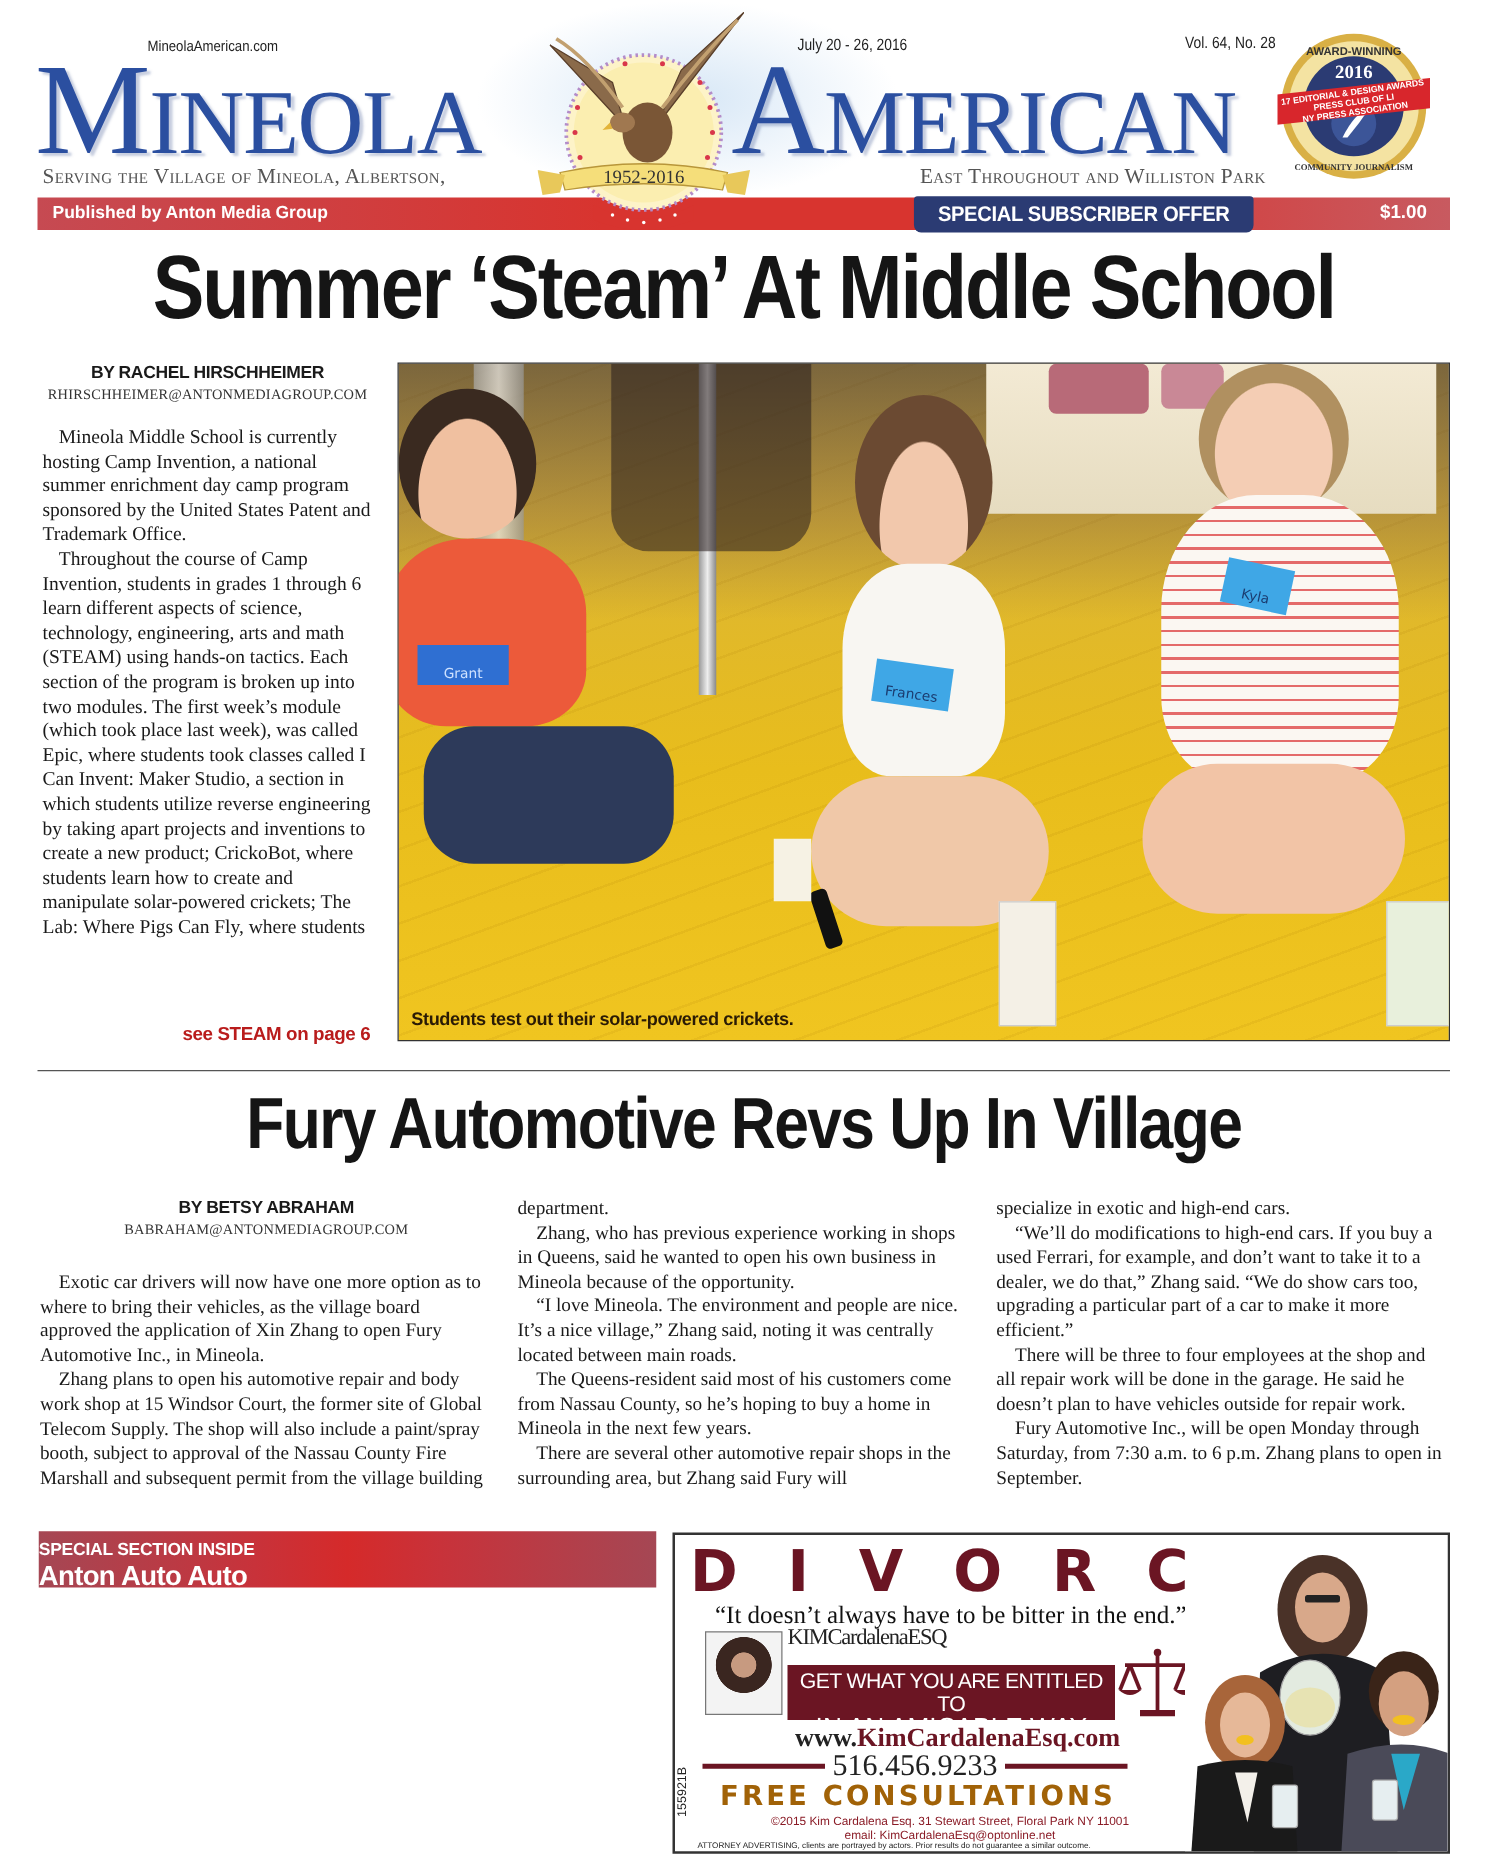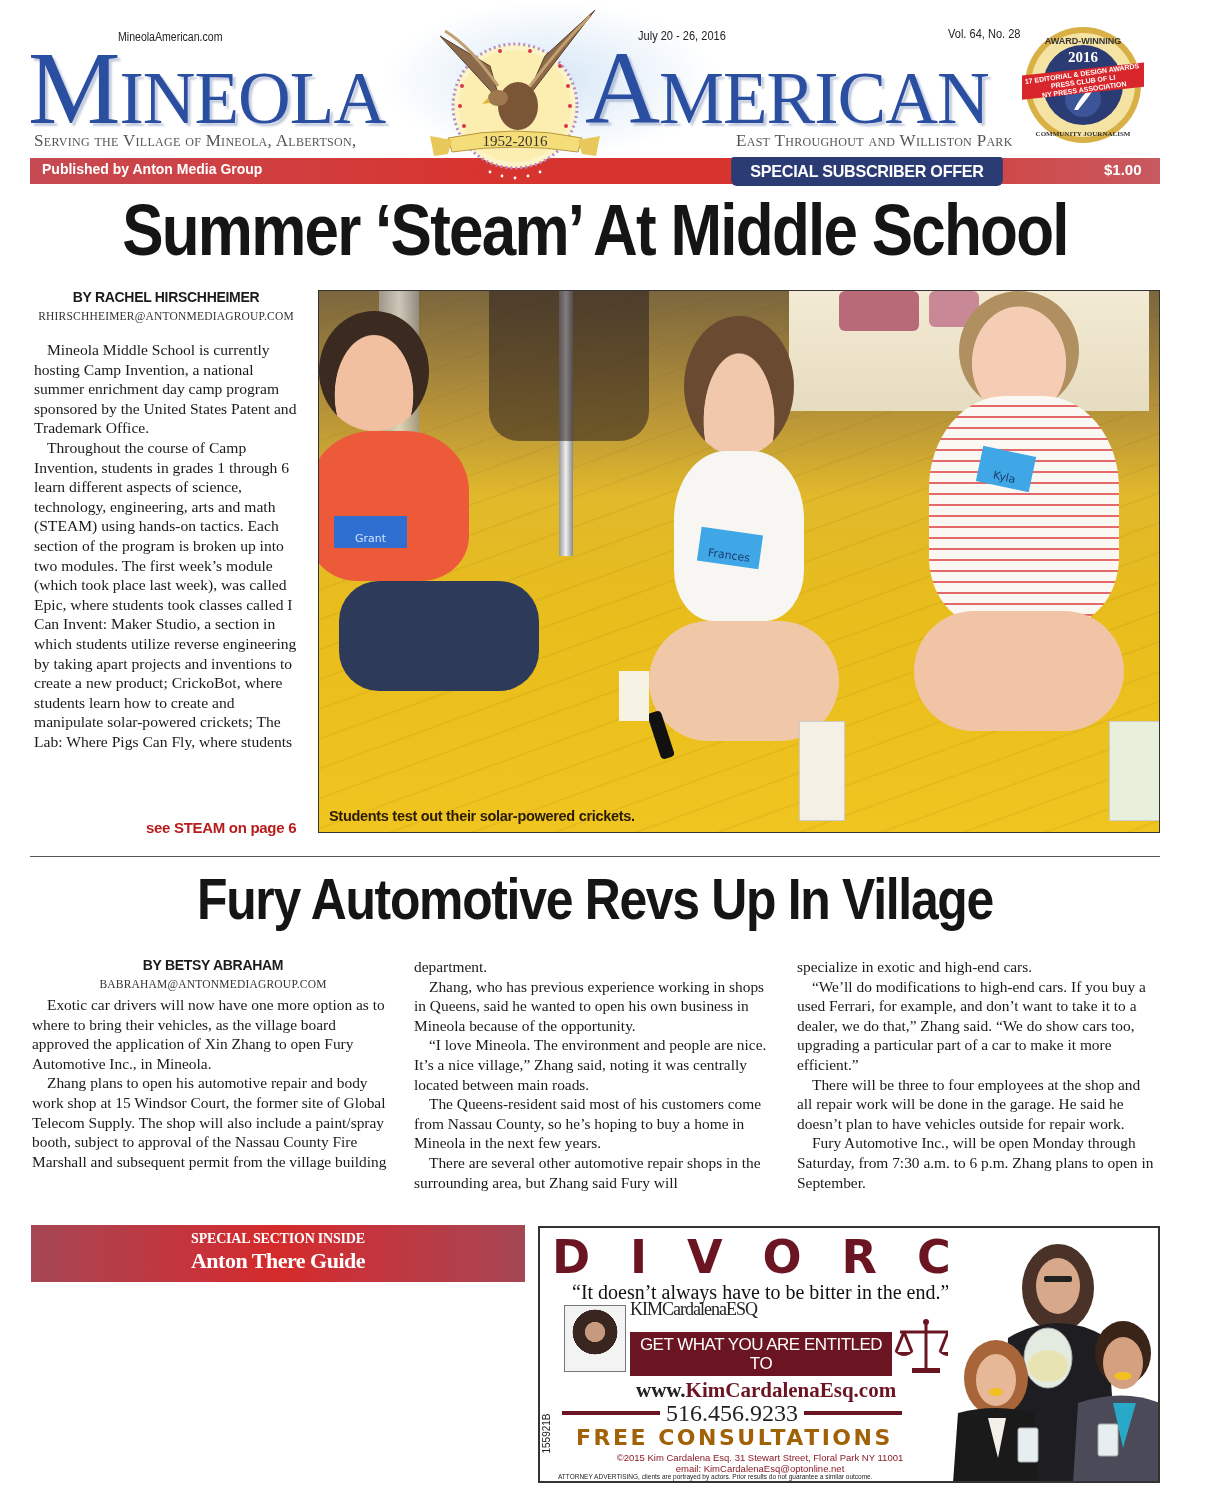--- a/index.html
+++ b/index.html
@@ -54,27 +54,27 @@
 
   .divider { position: absolute; left: 30px; top: 856px; width: 1130px; height: 1px; background: #555; }
 
   
   .headline2 { position: absolute; left: 30px; top: 870px; width: 1130px; text-align: center; font-family: "Liberation Sans", sans-serif; font-weight: bold; font-size: 58px; color: #151515; letter-spacing: -1.5px; line-height: 1; transform: scaleX(0.86); transform-origin: center; }
 
   .a2-col { position: absolute; top: 957px; }
   .a2-col.c1 { left: 32px; width: 362px; }
   .a2-col.c2 { left: 414px; width: 362px; }
   .a2-col.c3 { left: 797px; width: 362px; }
-  .a2-col.c1 .email { margin-bottom: 5px; }
+  .a2-col.c1 .email { margin-bottom: 26px; }
   .a2-text { font-family: "Liberation Serif", serif; font-size: 15.4px; line-height: 19.6px; color: #1a1a1a; }
   .a2-text p { text-indent: 15px; }
   .a2-text p.noindent { text-indent: 0; }
 
   
-  .special { position: absolute; left: 31px; top: 1225px; width: 494px; height: 57px; background: linear-gradient(90deg, #a54754 0%, #c8323a 35%, #d52a2a 50%, #c8323a 65%, #a54754 100%); text-align: center; color: #fff; font-family: Liberation Serif, serif; font-weight: bold; }
+  .special { position: absolute; left: 31px; top: 1225px; width: 494px; height: 45px; background: linear-gradient(90deg, #a54754 0%, #c8323a 35%, #d52a2a 50%, #c8323a 65%, #a54754 100%); text-align: left; color: #fff; font-family: Liberation Sans, sans-serif; font-weight: bold; }
   .special .l1 { font-size: 14px; padding-top: 6px; letter-spacing: -0.2px; }
   .special .l2 { font-size: 22px; margin-top: 1px; letter-spacing: -0.5px; }
 
   
   .ad { position: absolute; left: 538px; top: 1226px; width: 622px; height: 257px; border: 2px solid #333; background: #fff; overflow: hidden; }
   .ad-letters { position: absolute; left: 12px; top: 6px; width: 470px; display: flex; justify-content: space-between; font-family: "DejaVu Sans", sans-serif; font-weight: bold; font-size: 46px; color: #6b1523; line-height: 1; }
   .ad-tagline { position: absolute; left: 32px; top: 53px; font-family: "Liberation Serif", serif; font-size: 20px; color: #111; }
   .ad-portrait { position: absolute; left: 24px; top: 77px; width: 62px; height: 67px; border: 1px solid #777; background: radial-gradient(circle at 50% 40%, #c79a80 0 20%, #3a2620 21% 45%, #f3f3f3 46%); }
   .ad-firm { position: absolute; left: 90px; top: 72px; font-family: "Liberation Serif", serif; font-size: 18px; color: #222; letter-spacing: -1px; line-height: 1; }
   .ad-getwhat { position: absolute; left: 90px; top: 104px; width: 262px; height: 44px; background: #6b1523; color: #fff; font-family: "Liberation Sans", sans-serif; font-size: 17px; text-align: center; line-height: 19px; padding-top: 3px; letter-spacing: -0.5px; }
@@ -234,21 +234,21 @@
   <div class="a2-text">
     <p class="noindent">specialize in exotic and high-end cars.</p>
     <p>“We’ll do modifications to high-end cars. If you buy a used Ferrari, for example, and don’t want to take it to a dealer, we do that,” Zhang said. “We do show cars too, upgrading a particular part of a car to make it more efficient.”</p>
     <p>There will be three to four employees at the shop and all repair work will be done in the garage. He said he doesn’t plan to have vehicles outside for repair work.</p>
     <p>Fury Automotive Inc., will be open Monday through Saturday, from 7:30 a.m. to 6 p.m. Zhang plans to open in September.</p>
   </div>
 </div>
 
 <div class="special">
   <div class="l1">SPECIAL SECTION INSIDE</div>
-  <div class="l2">Anton There Guide</div>
+  <div class="l2">Anton Auto Auto</div>
 </div>
 
 <div class="ad">
   <div class="ad-letters">
     <span>D</span>
     <span>I</span>
     <span>V</span>
     <span>O</span>
     <span>R</span>
     <span>C</span>

